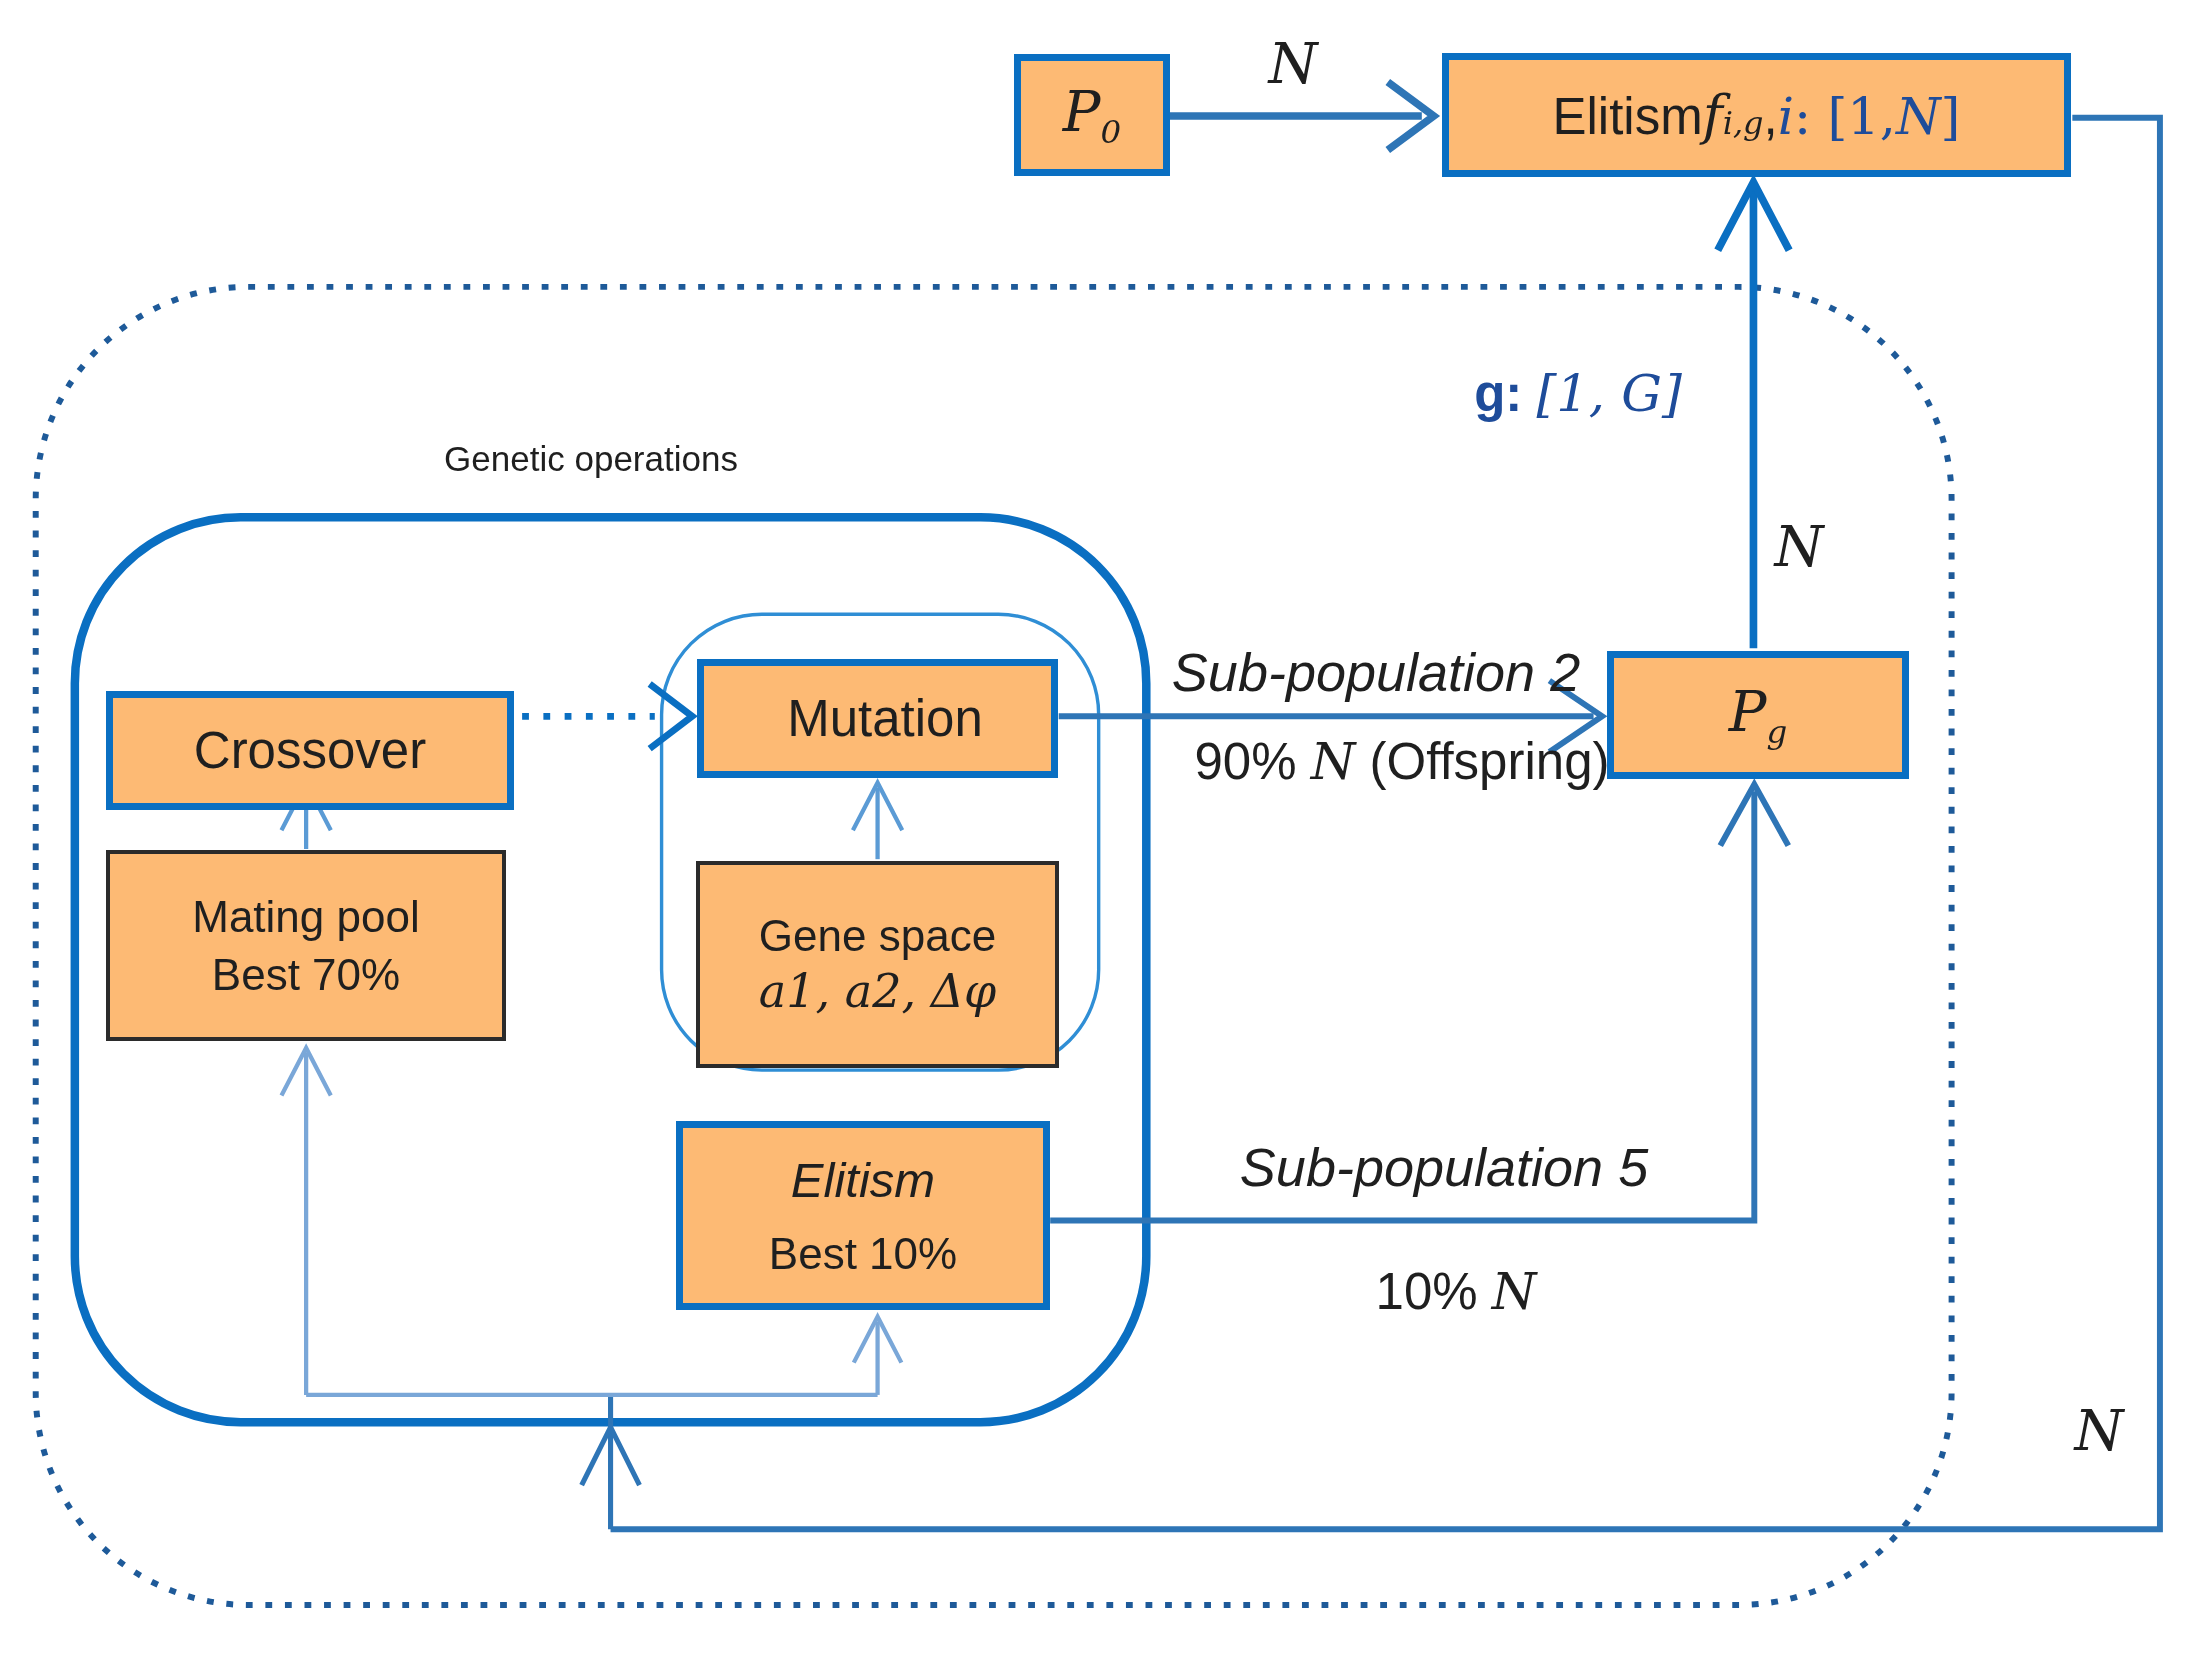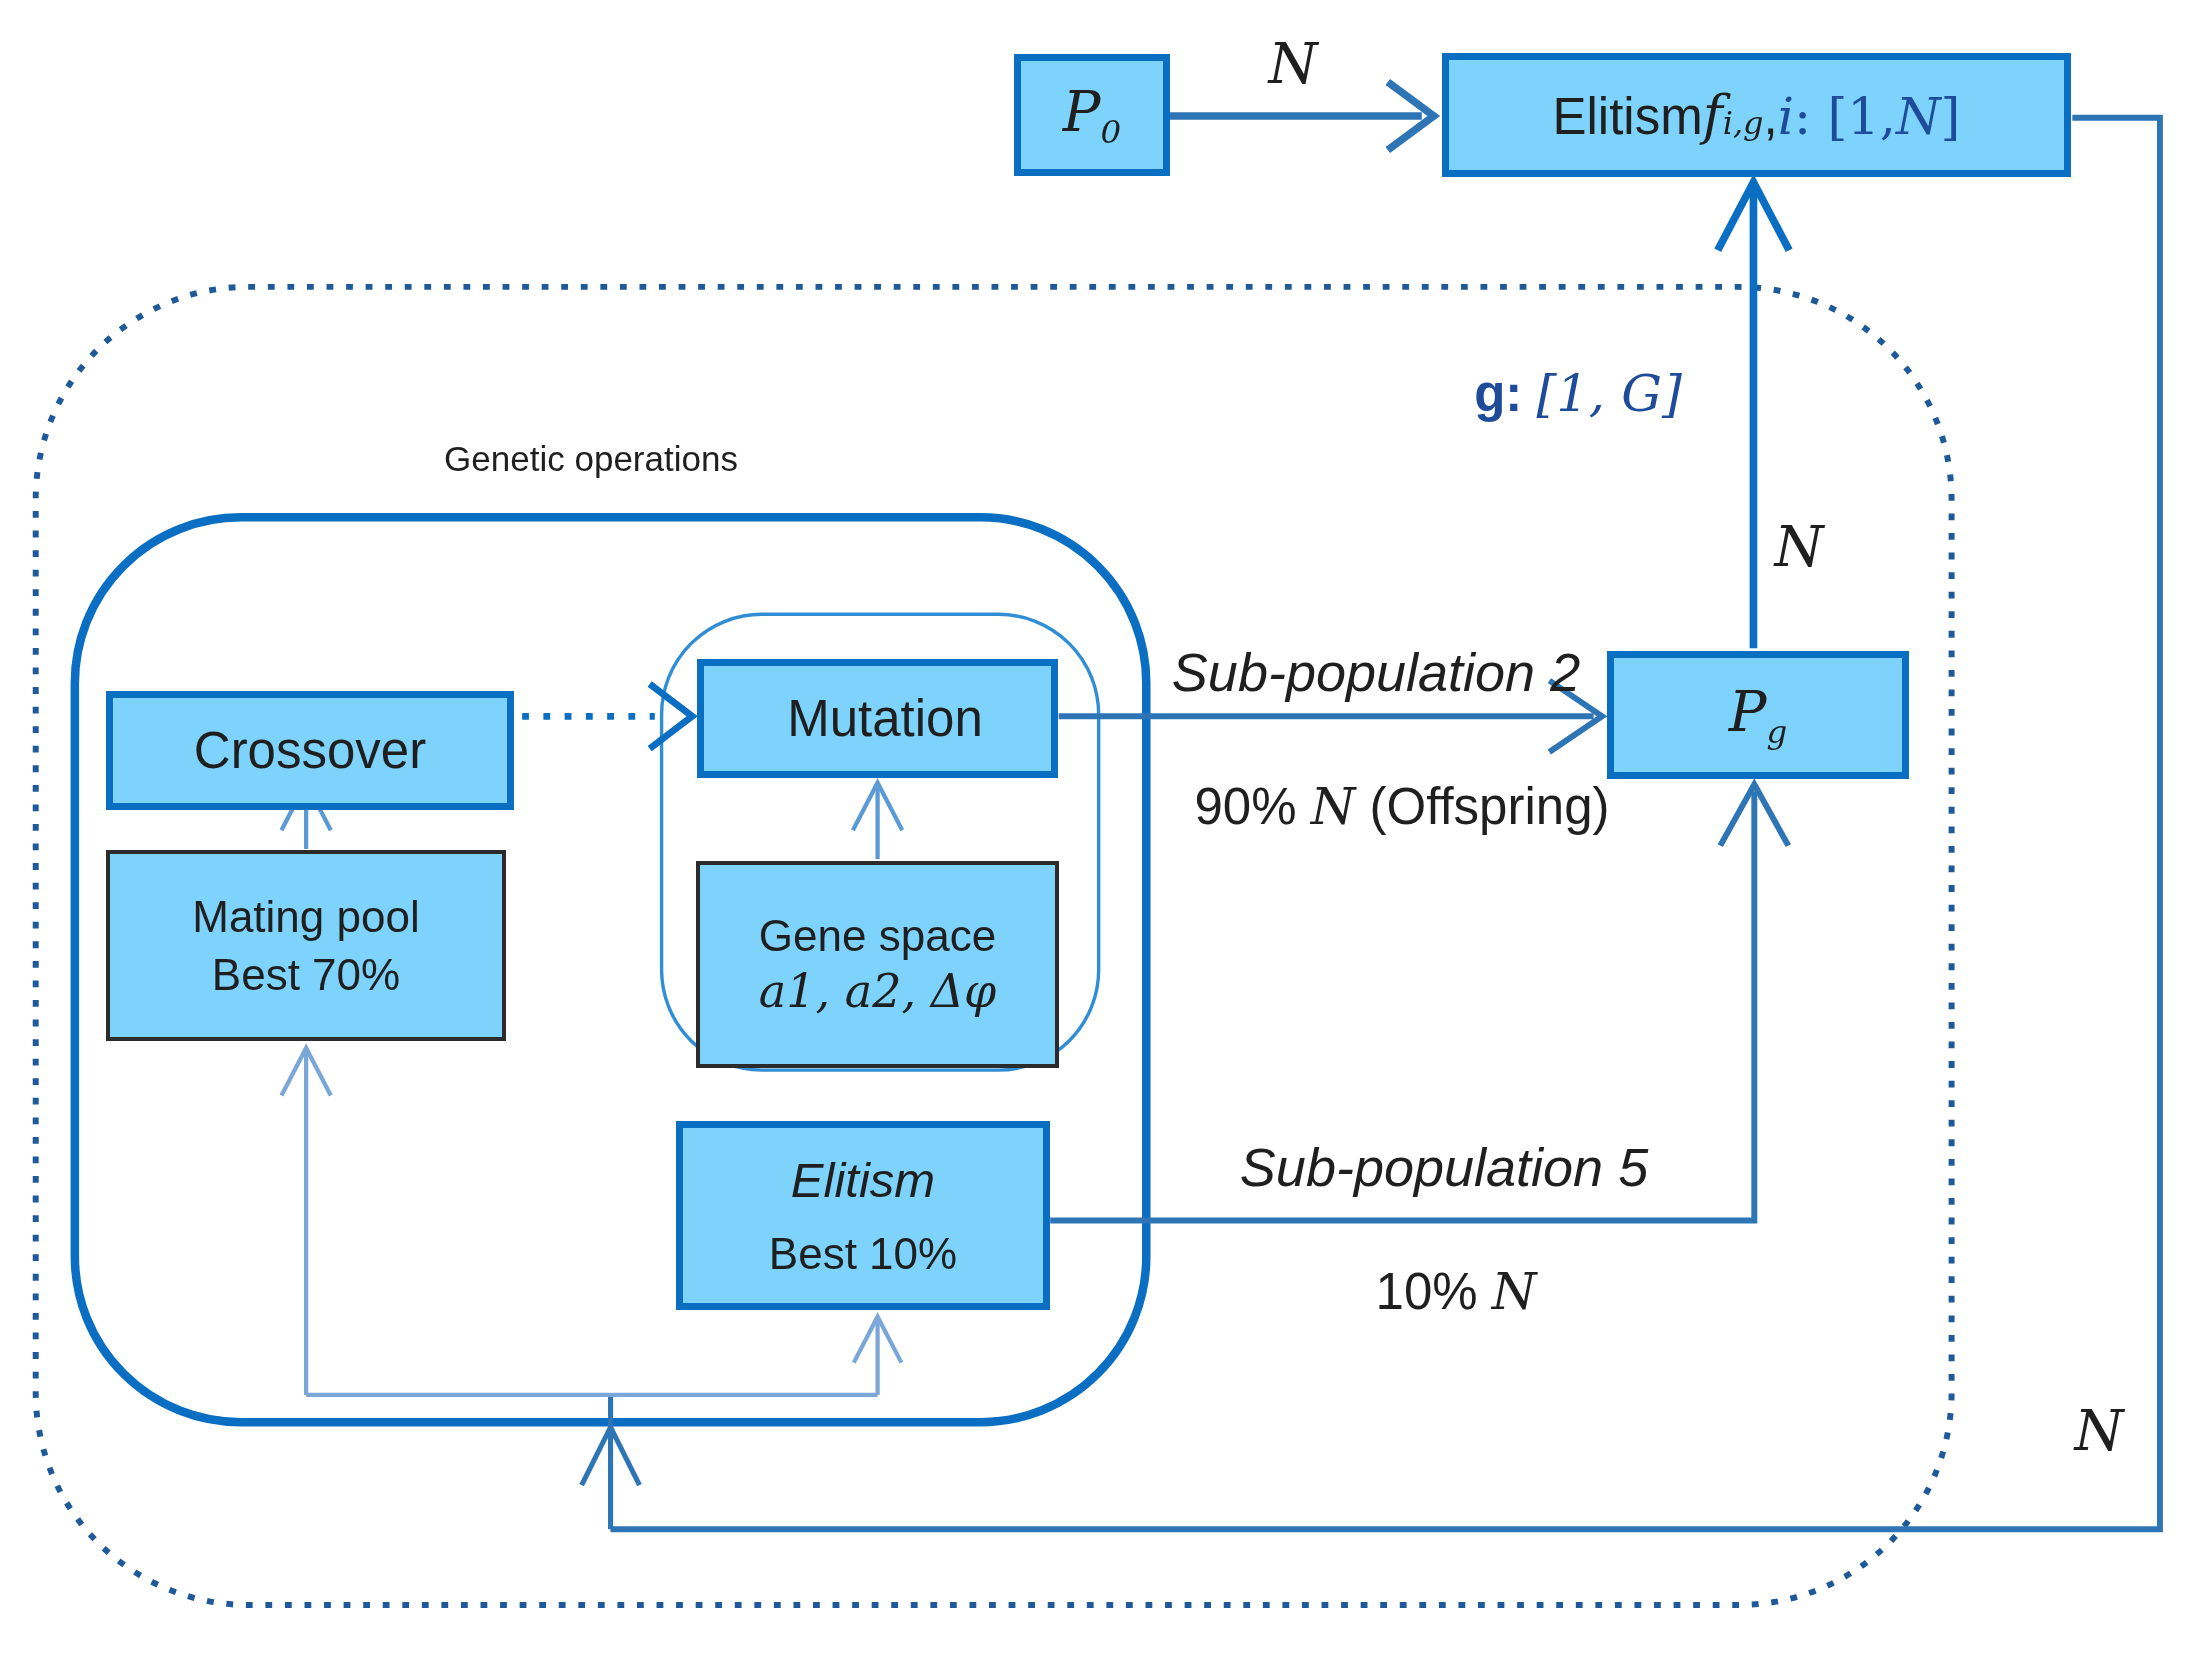--- a/index.html
+++ b/index.html
@@ -25,21 +25,21 @@
   svg.wires{position:absolute;left:0;top:0;width:2205px;height:1658px;}
   svg.wires *{fill:none;}
   .st-prim{stroke:var(--primary);}
   .st-med{stroke:var(--medium);}
   .st-light{stroke:var(--light);}
   .st-lighter{stroke:var(--lighter);}
   .st-thin{stroke:var(--thin-rect);}
   .st-dot{stroke:var(--dotted);}
 
   .node{
-    position:absolute;background:#7dd3fc;box-sizing:border-box;
+    position:absolute;background:#fdba74;box-sizing:border-box;
     display:flex;flex-direction:column;align-items:center;justify-content:center;
     text-align:center;
   }
   .b-blue{border:7.7px solid var(--primary);}
   .b-black{border:4.3px solid var(--box-black);}
 
   .sans-lg{font-size:51px;color:var(--ink);}
   .sans-md{font-size:44px;color:var(--ink);}
   .math{font-family:"DejaVu Serif", serif;font-style:italic;}
   .math-lg{font-family:"DejaVu Serif", serif;font-style:italic;font-size:56px;color:var(--ink);}
@@ -150,21 +150,21 @@
   <div class="label math-lg" style="left:2099px;top:1430px;">N</div>
 
   <div class="label blue-t" style="left:1578px;top:393px;font-size:51px;">
     <span style="font-weight:600;">g: </span><span class="math blue-t" style="font-size:51px;">[1, G]</span>
   </div>
 
   <div class="label" style="left:591px;top:459px;font-size:35px;">Genetic operations</div>
 
   <div class="label it-sans" style="left:1376px;top:672px;font-size:54px;">Sub-population 2</div>
 
-  <div class="label" style="left:1402px;top:806px;font-size:51px;">
+  <div class="label" style="left:1402px;top:761px;font-size:51px;">
     <span>90% </span><span class="math" style="font-size:51px;">N</span><span> (Offspring)</span>
   </div>
 
   <div class="label it-sans" style="left:1444px;top:1167px;font-size:54px;">Sub-population 5</div>
 
   <div class="label" style="left:1456px;top:1291px;font-size:51px;">
     <span>10% </span><span class="math" style="font-size:51px;">N</span>
   </div>
 
 </div>

